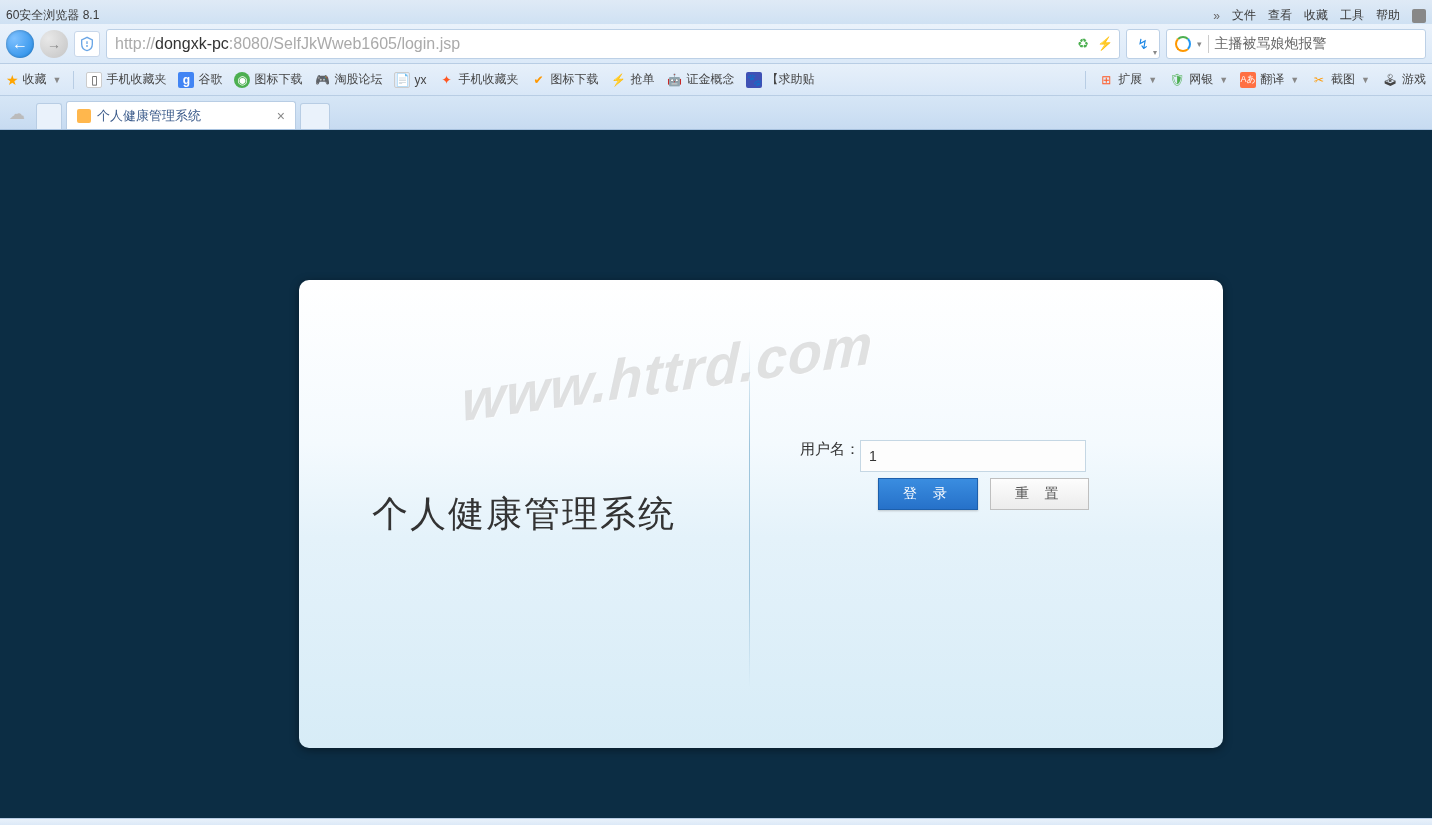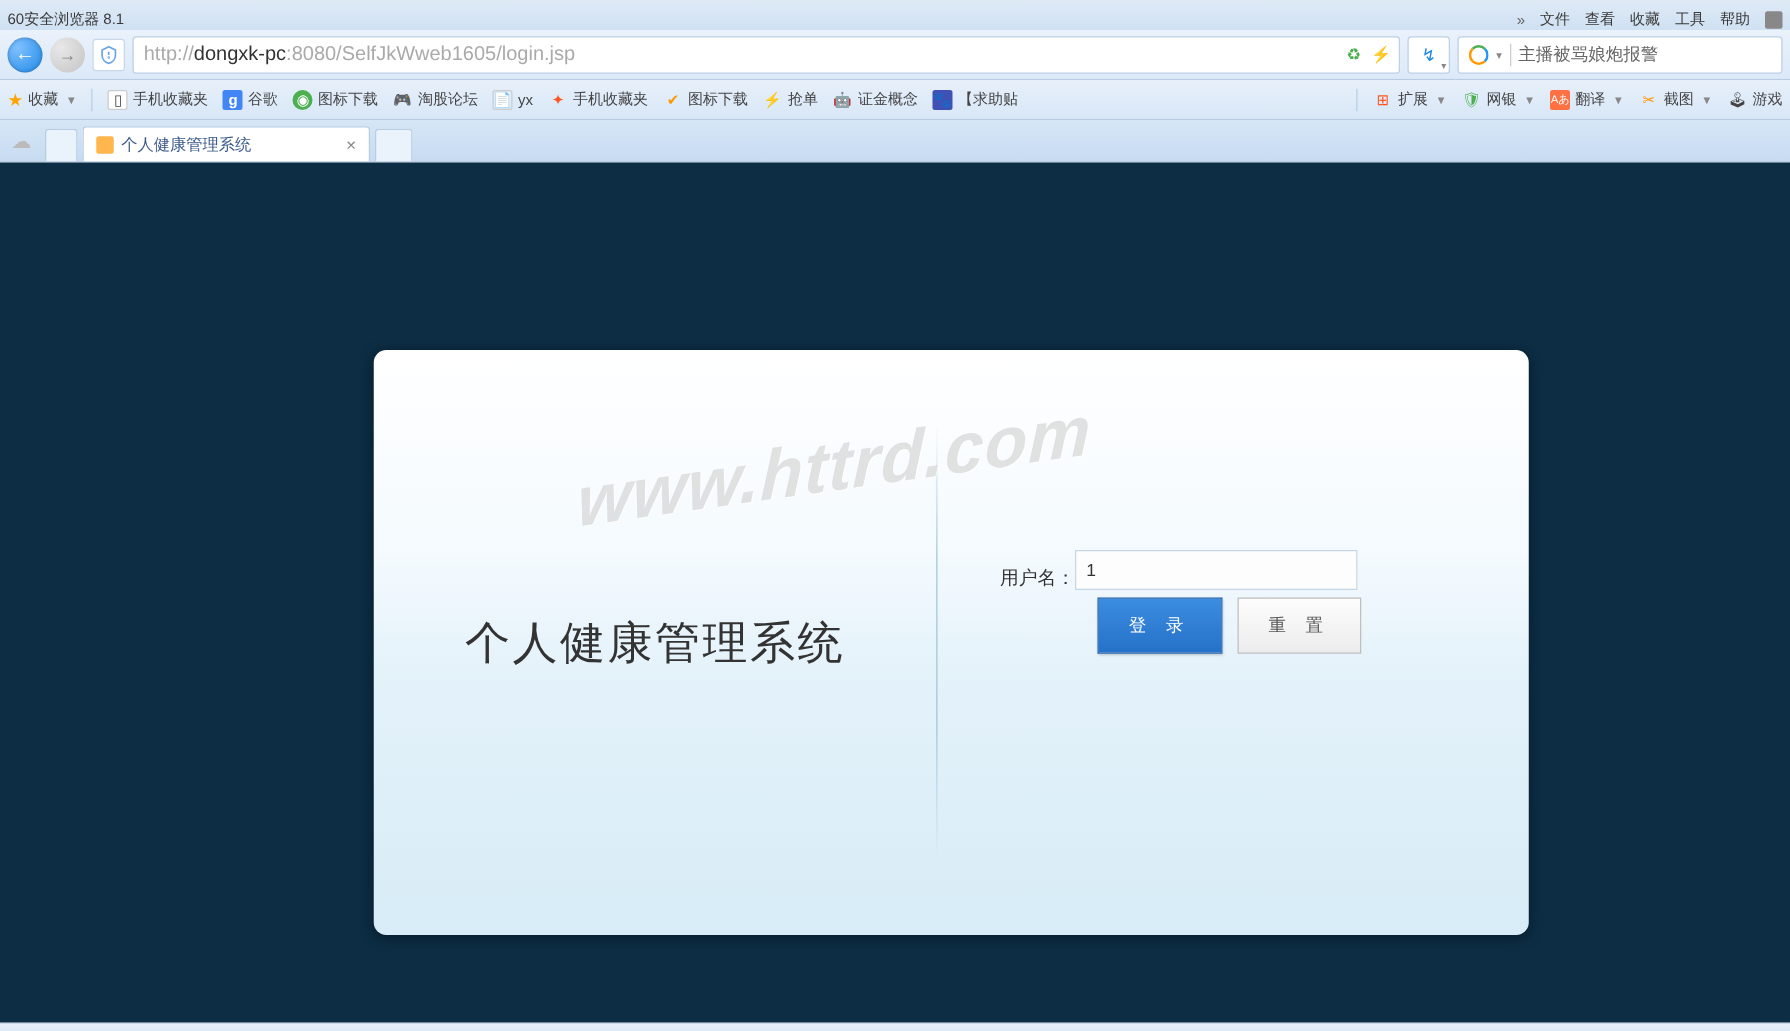--- a/index.html
+++ b/index.html
@@ -50,25 +50,25 @@
     .tab-new { width: 30px; height: 26px; background: #eaf2fb; border: 1px solid #b8cde4; border-bottom: none; border-radius: 3px 3px 0 0; }
 
     
     .content { height: 688px; background: #0c2d44; position: relative; overflow: hidden; }
 
     .login-card { position: absolute; left: 299px; top: 150px; width: 924px; height: 468px; background: linear-gradient(180deg, #ffffff 0%, #f4fafe 35%, #e4f2fa 55%, #d7ecf7 100%); border-radius: 10px; box-shadow: 0 2px 10px rgba(0,0,0,.4); display: flex; }
     .login-left { width: 450px; display: flex; align-items: center; justify-content: center; }
     .login-title { font-size: 36px; font-family: SimSun, serif; color: #333; letter-spacing: 2px; }
     .login-divider { width: 1px; background: linear-gradient(transparent, #9ec5dc 30%, #9ec5dc 70%, transparent); margin: 60px 0; }
     .login-right { flex: 1; padding: 160px 40px 0 34px; }
-    .form-row { display: flex; align-items: flex-end; }
+    .form-row { display: flex; align-items: flex-start; }
     .form-label { width: 76px; font-size: 15px; color: #333; text-align: right; }
     .form-input { width: 226px; height: 32px; border: 1px solid #c5d7e4; background: #fdfdfd; padding: 0 8px; font-size: 14px; color: #333; }
     .btn-row { display: flex; gap: 12px; margin-left: 94px; margin-top: 6px; }
-    .btn { height: 45px; padding: 0 24px; font-size: 14px; cursor: pointer; letter-spacing: 6px; display: flex; align-items: center; justify-content: center; }
+    .btn { height: 32px; padding: 0 24px; font-size: 14px; cursor: pointer; letter-spacing: 6px; display: flex; align-items: center; justify-content: center; }
     .btn-primary { background: linear-gradient(#3a8de0, #2671c9); border: 1px solid #1d5fab; color: #fff; box-shadow: 0 1px 2px rgba(0,0,0,.2); }
     .btn-secondary { background: linear-gradient(#fdfdfd, #ececec); border: 1px solid #bfbfbf; color: #555; font-family: Liberation Serif, serif; }
 
     .watermark { position: absolute; left: 460px; top: 210px; font-size: 56px; font-weight: bold; font-style: italic; color: rgba(200,200,200,.55); transform: rotate(-8deg) skewX(-10deg); font-family: Arial, sans-serif; letter-spacing: 1px; text-shadow: 1px 1px 0 rgba(255,255,255,.5); pointer-events: none; }
 
     
     .statusbar { height: 7px; background: linear-gradient(#e9f1fa, #dce9f7); border-top: 1px solid #b8cde4; display: flex; align-items: center; padding: 0 10px; font-size: 12px; color: #666; overflow: hidden; }
   </style>
 </head>
 <body>

